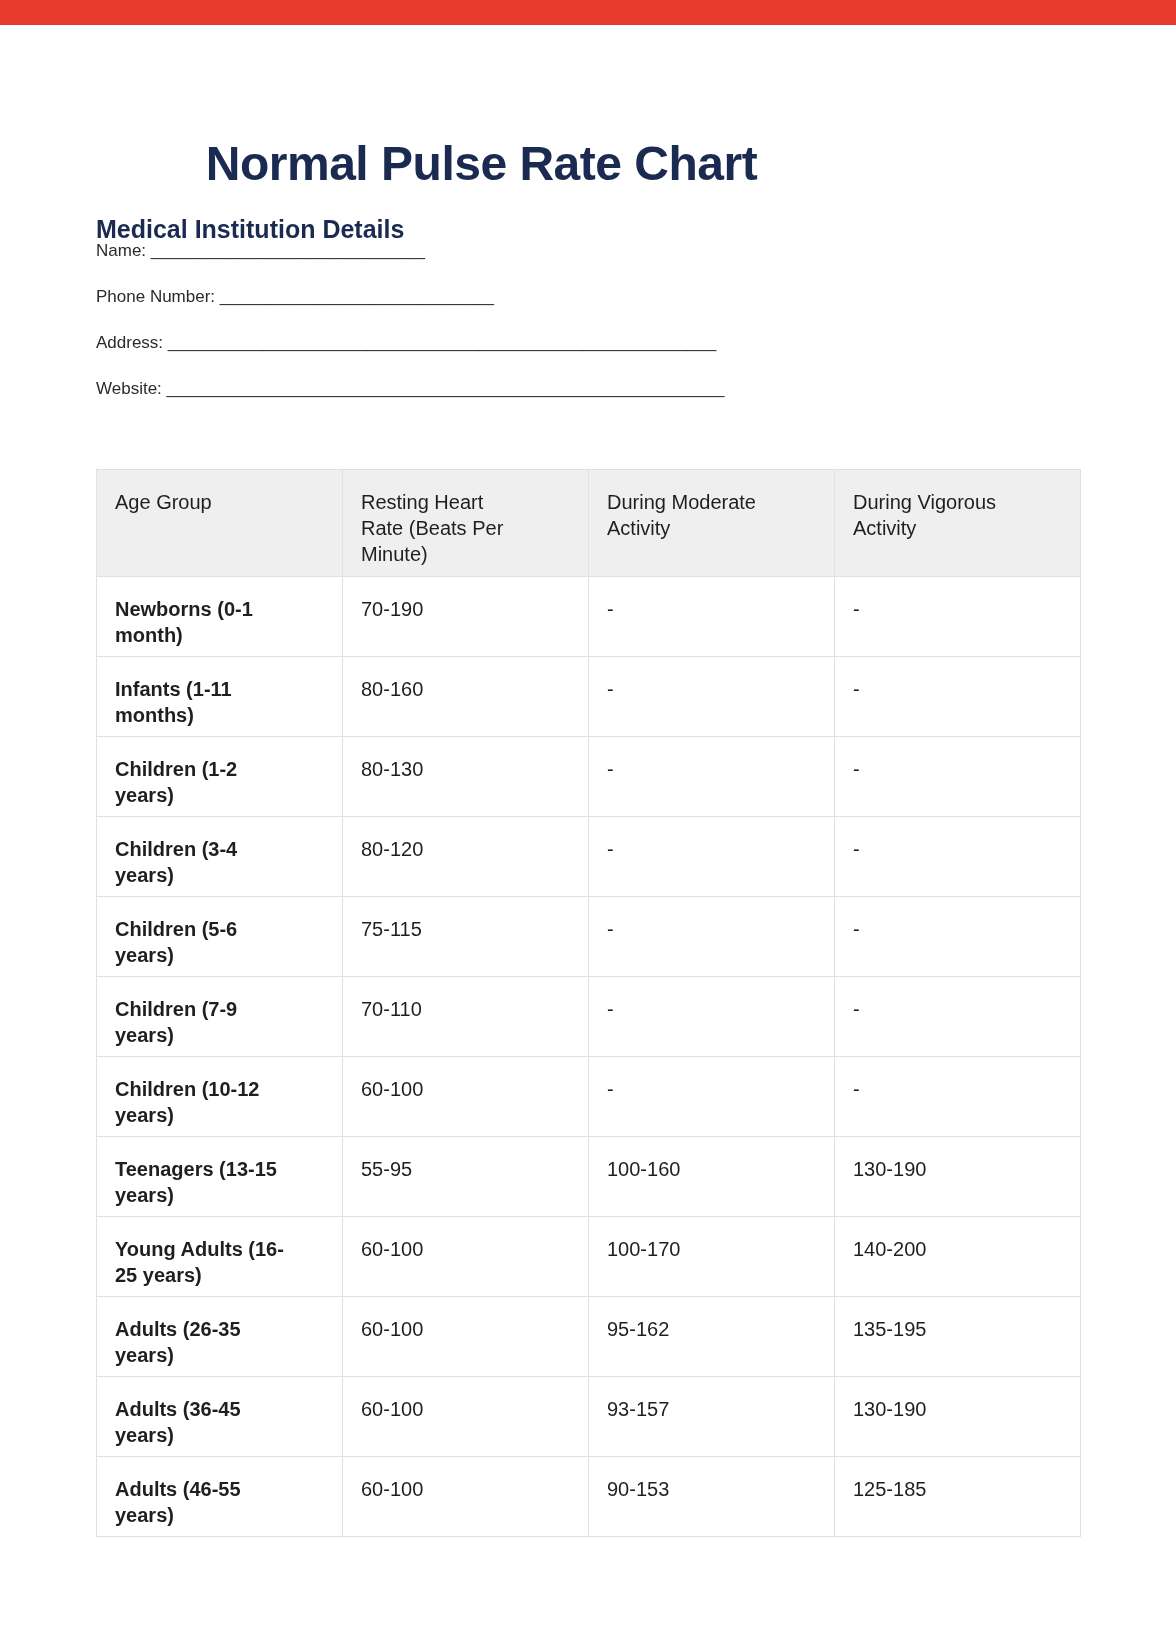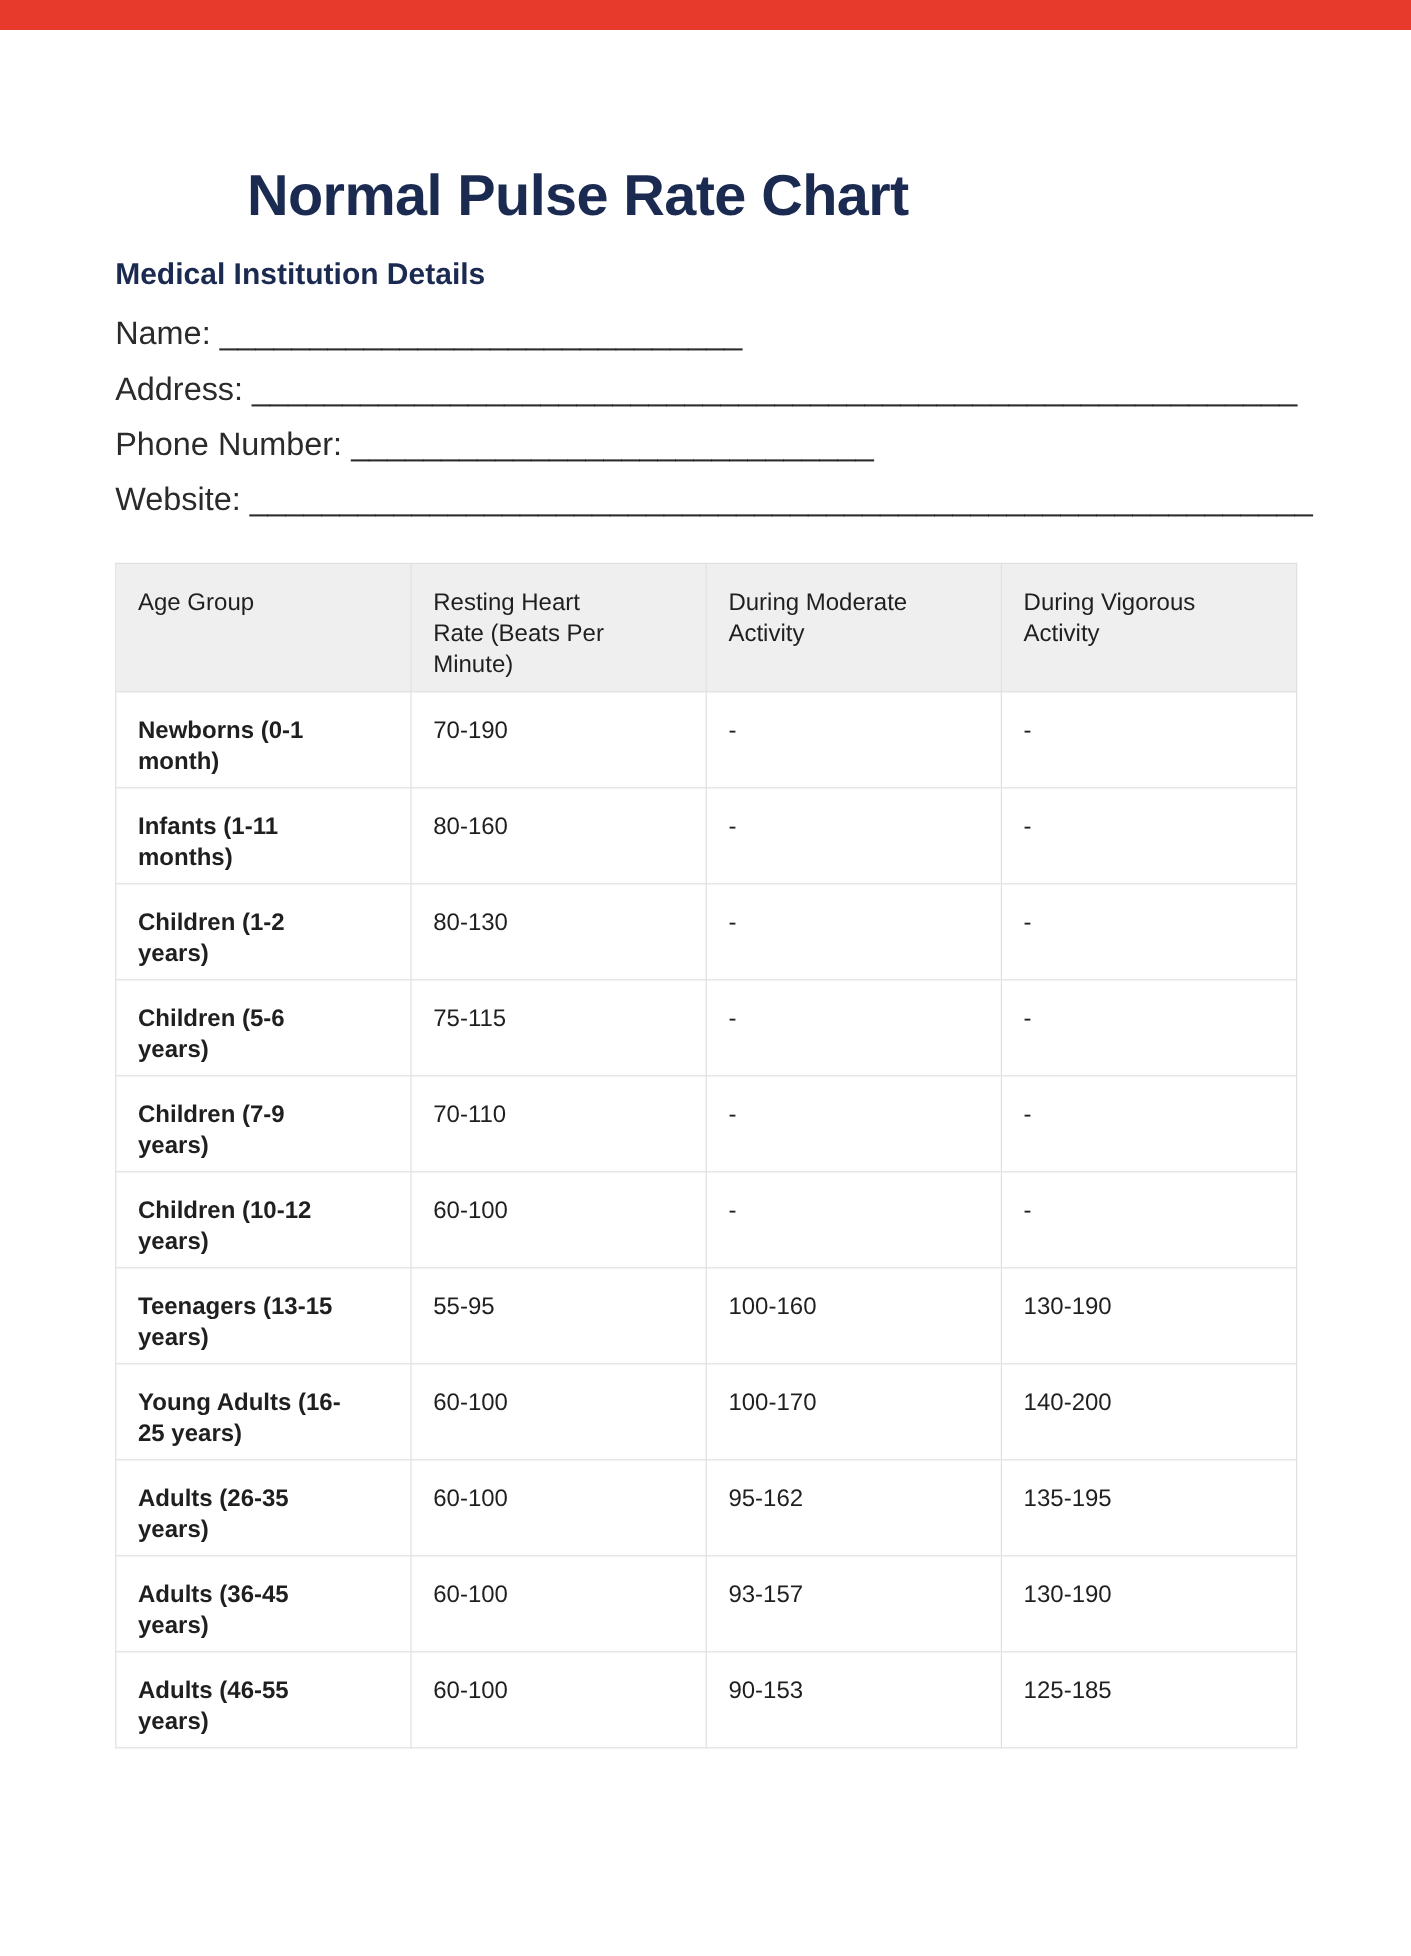--- a/index.html
+++ b/index.html
@@ -23,22 +23,22 @@
     line-height: 1.15;
     color: #1b2a51;
     letter-spacing: -0.5px;
   }
   .section-heading {
     position: absolute; top: 194px; left: 96px;
     font-size: 25px; font-weight: bold;
     color: #1b2a51;
   }
   .inst-form {
-    position: absolute; top: 268px; left: 96px;
-    font-size: 27px; color: #2b2b2b;
+    position: absolute; top: 240px; left: 96px;
+    font-size: 17px; color: #2b2b2b;
   }
   .form-row {
     line-height: 21px;
     margin-bottom: 25px;
     white-space: nowrap;
   }
   .form-row .label { color: #2b2b2b; }
   .form-row .blank { color: #2b2b2b; letter-spacing: 0; }
   .pulse-table {
     position: absolute; top: 469px; left: 96px;
@@ -78,26 +78,26 @@
 <h1 class="doc-title">Normal Pulse Rate Chart</h1>
 
 <h2 class="section-heading">Medical Institution Details</h2>
 
 <div class="inst-form">
   <div class="form-row">
     <span class="label">Name:</span>
     <span class="blank">_____________________________</span>
   </div>
   <div class="form-row">
+    <span class="label">Phone Number:</span>
+    <span class="blank">_____________________________</span>
+  </div>
+  <div class="form-row">
     <span class="label">Address:</span>
     <span class="blank">__________________________________________________________</span>
-  </div>
-  <div class="form-row">
-    <span class="label">Phone Number:</span>
-    <span class="blank">_____________________________</span>
   </div>
   <div class="form-row">
     <span class="label">Website:</span>
     <span class="blank">___________________________________________________________</span>
   </div>
 </div>
 
 <table class="pulse-table">
   <colgroup>
       <col>
@@ -159,20 +159,34 @@
         </td>
         <td>
           <div class="cell-inner">-</div>
         </td>
         <td>
           <div class="cell-inner">-</div>
         </td>
       </tr>
       <tr>
         <td>
+          <div class="cell-inner-label">Children (3-4 years)</div>
+        </td>
+        <td>
+          <div class="cell-inner">80-120</div>
+        </td>
+        <td>
+          <div class="cell-inner">-</div>
+        </td>
+        <td>
+          <div class="cell-inner">-</div>
+        </td>
+      </tr>
+      <tr>
+        <td>
           <div class="cell-inner-label">Children (5-6 years)</div>
         </td>
         <td>
           <div class="cell-inner">75-115</div>
         </td>
         <td>
           <div class="cell-inner">-</div>
         </td>
         <td>
           <div class="cell-inner">-</div>

